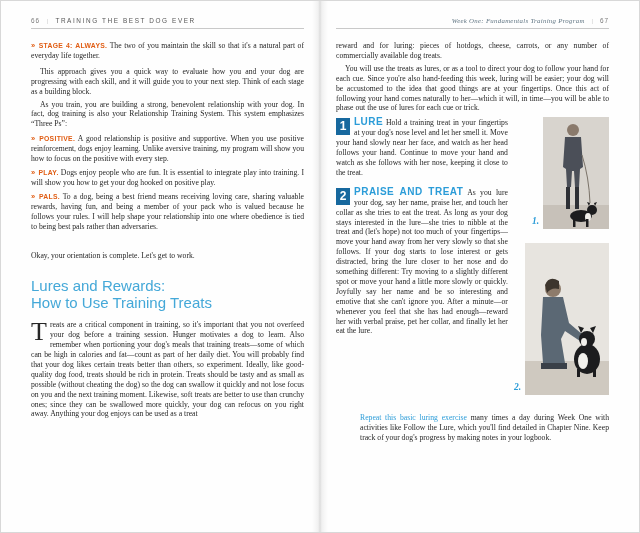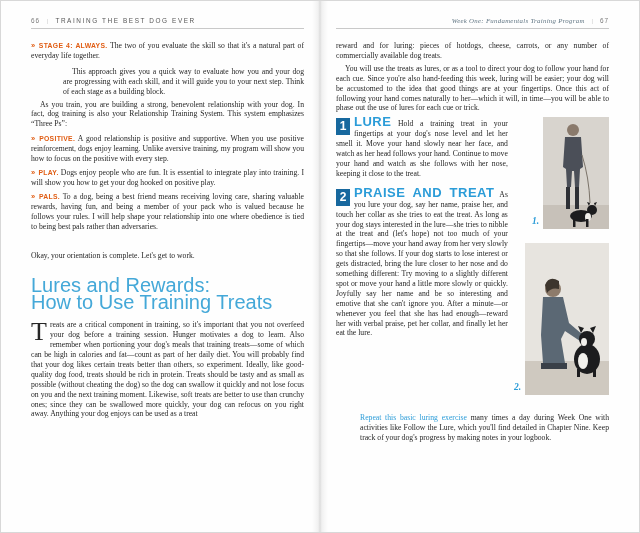--- a/index.html
+++ b/index.html
@@ -39,38 +39,38 @@
   .bullet-arrow {
     color:#e05c12; font-family:"Liberation Sans", sans-serif; font-weight:bold;
     font-size:7.5px; letter-spacing:-1px; margin-right:2px;
   }
   .bullet-label {
     color:#e05c12; font-family:"Liberation Sans", sans-serif; font-weight:bold;
     font-size:6.8px; letter-spacing:0.3px;
   }
   .section-heading {
     font-family:"Liberation Sans", sans-serif; font-weight:normal;
-    color:#44a8d8; font-size:20px; line-height:17px; margin:16px 0 9px 0;
+    color:#44a8d8; font-size:15px; line-height:17px; margin:16px 0 9px 0;
   }
   .dropcap {
     float:left; font-size:26px; line-height:21px; padding:1px 3px 0 0;
     color:#262626;
   }
   
   .steps-row { display:flex; margin-top:4px; }
   .steps-text { width:178px; }
   .step { margin-bottom:9px; }
   .step-num {
     float:left; width:14px; height:17px; margin:1px 4px 1px 0;
     background:#17689e; color:#ffffff; font-family:"Liberation Sans", sans-serif;
     font-weight:bold; font-size:12px; line-height:17px; text-align:center;
   }
   .step-label {
     color:#2b9cd8; font-family:"Liberation Sans", sans-serif; font-weight:bold;
-    font-size:13px; letter-spacing:0.5px;
+    font-size:10px; letter-spacing:0.5px;
   }
   .photos { width:96px; margin-left:6px; }
   .photo-row { display:flex; align-items:flex-end; justify-content:flex-end; margin-bottom:14px; }
   .photo-label {
     color:#2b9cd8; font-weight:bold; font-style:italic; font-size:9.5px;
     margin:0 4px 2px 0; font-family:"Liberation Serif", serif;
   }
   .photo-frame { background:#d9d5cf; overflow:hidden; box-shadow:0 0 0 1px #e3e0db inset; }
   .photo-frame.p1 { width:66px; height:112px; }
   .photo-frame.p2 { width:84px; height:152px; }
@@ -84,24 +84,24 @@
   <div class="page left">
     <div class="pg-header">
       <span class="hdr-num">66</span>
       <span class="hdr-sep">|</span>
       <span class="hdr-title-left">TRAINING THE BEST DOG EVER</span>
     </div>
 
     <div class="bodytext">
       <p>
         <span class="bullet-arrow">»</span>
-        <span class="bullet-label">STAGE 4: ALWAYS.</span><span> The two of you evaluate the skill so that it's a natural part of </span><span class="it">everyday</span><span> life together.</span>
-      </p>
-
-      <p class="indent" style="margin-top:6px;margin-left:32px;">This approach gives you a quick way to evaluate how you and your dog are progressing with each skill, and it will guide you to your next step. Think of each stage as a building block.</p>
+        <span class="bullet-label">STAGE 4: ALWAYS.</span><span> The two of you maintain the skill so that it's a natural part of </span><span class="it">everyday</span><span> life together.</span>
+      </p>
+
+      <p class="indent" style="margin-top:6px;">This approach gives you a quick way to evaluate how you and your dog are progressing with each skill, and it will guide you to your next step. Think of each stage as a building block.</p>
       <p class="indent">As you train, you are building a strong, benevolent relationship with your dog. In fact, dog training is also your Relationship Training System. This system emphasizes “Three Ps”:</p>
 
       <p style="margin-top:5px;">
         <span class="bullet-arrow">»</span>
         <span class="bullet-label">POSITIVE.</span><span> A good relationship is positive and supportive. When you use positive reinforcement, dogs enjoy learning. Unlike aversive training, my program will show you how to focus on the positive with every step.</span>
       </p>
       <p style="margin-top:4px;">
         <span class="bullet-arrow">»</span>
         <span class="bullet-label">PLAY.</span><span> Dogs enjoy people who are fun. It is essential to integrate play into training. I will show you how to get your dog hooked on positive play.</span>
       </p>

